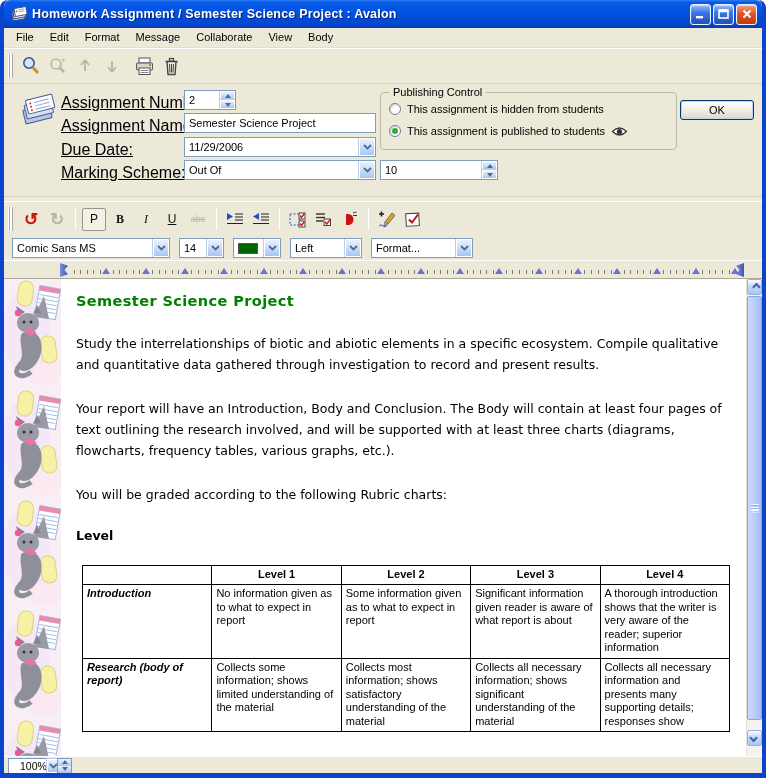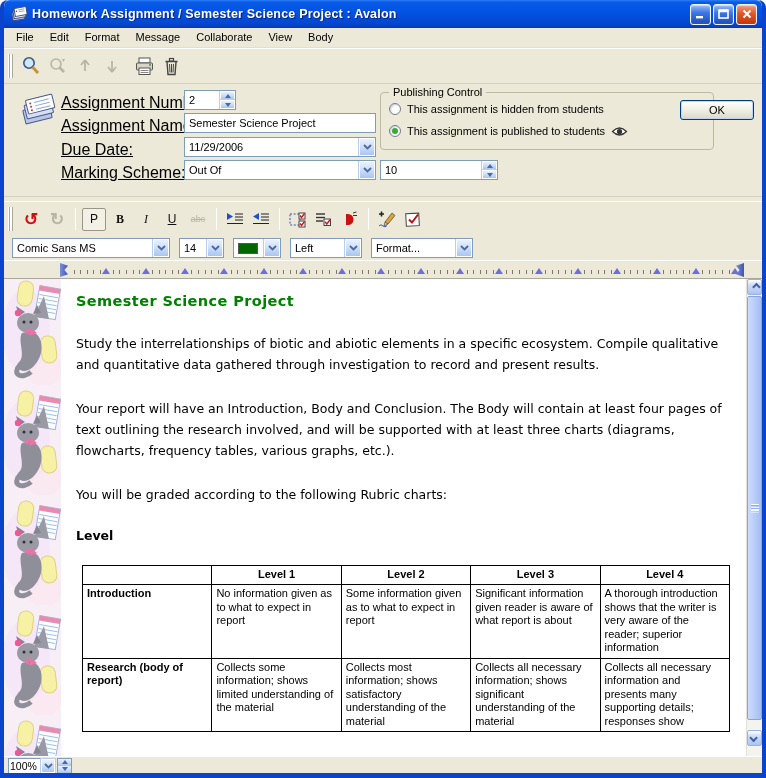--- a/index.html
+++ b/index.html
@@ -52,21 +52,21 @@
   .dropbtn{ width:16px; align-self:stretch; margin-left:auto; flex:0 0 auto;
     display:flex; align-items:center; justify-content:center;
     background:linear-gradient(180deg,#e9f1fd 0%,#cfe0f8 45%,#a9c5ef 100%);
     border:1px solid #fff; outline:1px solid #b9cdec; }
   .spincol{ width:15px; align-self:stretch; margin-left:auto; flex:0 0 auto; display:flex; flex-direction:column; }
   .spincol span{ flex:1; display:flex; align-items:center; justify-content:center;
     background:linear-gradient(180deg,#e9f1fd 0%,#cfe0f8 45%,#a9c5ef 100%); border:1px solid #fff; outline:1px solid #b9cdec; }
   .tri-up{ width:0;height:0;border-left:3px solid transparent;border-right:3px solid transparent;border-bottom:4px solid #4b69a2; }
   .tri-dn{ width:0;height:0;border-left:3px solid transparent;border-right:3px solid transparent;border-top:4px solid #4b69a2; }
 
-  .groupbox{ position:absolute; left:376px; top:8px; width:334px; height:58px;
+  .groupbox{ position:absolute; left:376px; top:8px; width:297px; height:58px;
     border:1px solid #bdb9a0; border-radius:4px; }
   .grouplegend{ position:absolute; top:-7px; left:8px; background:#ece9d8; padding:0 4px; font-size:11px; }
   .radiorow{ position:absolute; left:8px; display:flex; align-items:center; font-size:11px; gap:6px; }
   .radio{ width:12px; height:12px; border-radius:50%; background:#fff; border:1px solid #747b8c;
     box-shadow:inset 1px 1px 2px #c8cdd8; display:flex; align-items:center; justify-content:center; flex:0 0 auto; }
   .radio.sel i{ width:6px; height:6px; border-radius:50%; background:#35ac35; display:block; }
 
   .okbtn{ position:absolute; left:676px; top:16px; width:74px; height:20px;
     border:1px solid #003c74; border-radius:3px; font-size:11px;
     display:flex; align-items:center; justify-content:center;
@@ -106,21 +106,21 @@
   .editor{ height:478px; background:#fff; display:flex; overflow:hidden; border-top:1px solid #aca899; }
   .deco{ width:57px; flex:0 0 auto; overflow:hidden; background:#f8eef6; }
   .doc{ flex:1; padding:10px 18px 0 15px; font-family:"DejaVu Sans",sans-serif; overflow:hidden; cursor:text; }
   .doc-title{ font-size:14.5px; font-weight:bold; color:#008000; letter-spacing:.4px; margin:4px 0 24px 0; }
   .doc p{ font-size:12.5px; line-height:21px; margin:0 0 23px 0; color:#000; }
   .report-h{ font-size:12.5px; font-weight:bold; margin:3px 0 22px 0; }
   table.rubric{ width:648px; margin-left:6px; border-collapse:collapse; table-layout:fixed;
     font-family:"Liberation Sans",sans-serif; font-size:11px; }
   table.rubric th, table.rubric td{ border:1px solid #000; padding:2px 4px 3px 4px; vertical-align:top; text-align:left; }
   table.rubric th{ text-align:center; font-weight:bold; height:19px; }
-  td.rowlabel{ font-weight:bold; }
+  td.rowlabel{ font-weight:bold;font-style:italic; }
   table.rubric td{ line-height:13.5px; }
 
   
   .vscroll{ width:16px; flex:0 0 auto; position:relative; background:#f4f3ee;
     border-left:1px solid #e4e2d8; }
   .sbtn{ position:absolute; left:0; width:15px; height:16px; border:1px solid #97b1e2; border-radius:2px;
     background:linear-gradient(180deg,#fff 0%,#d0ddf8 35%,#abc5f0 100%);
     display:flex; align-items:center; justify-content:center; }
   .sb-up{ top:0; } .sb-down{ bottom:10px; }
   .chev{ width:6px; height:6px; border-left:2px solid #4060a8; border-bottom:2px solid #4060a8; }
@@ -130,21 +130,21 @@
     border:1px solid #86a5e0; border-radius:2px;
     background:linear-gradient(90deg,#cddcfc 0%,#b9cdf8 50%,#a3bdf2 100%); }
   .sthumb::after{ content:""; position:absolute; left:3px; top:50%; width:8px; height:9px; transform:translateY(-50%);
     background:repeating-linear-gradient(180deg,#f4f8ff 0 1px,#8fb0ea 1px 2px,rgba(0,0,0,0) 2px 3px); }
 
   
   .statusbar{ height:18px; background:#ece9d8; border-top:1px solid #fff;
     display:flex; align-items:center; padding-left:4px; gap:1px; }
   .zoomcombo{ height:16px; width:48px; background:#fff; border:1px solid #7f9db9;
     display:flex; align-items:center; font-size:10.5px; }
-  .zoomcombo .val{ padding-left:1px; flex:1; }
+  .zoomcombo .val{ padding-left:11px; flex:1; }
   .zoomcombo .dropbtn{ width:14px; }
   .zoomspin{ height:16px; width:15px; background:#fff; border:1px solid #7f9db9; display:flex; flex-direction:column; }
   .zoomspin span{ flex:1; display:flex; align-items:center; justify-content:center;
     background:linear-gradient(180deg,#e9f1fd 0%,#cfe0f8 45%,#a9c5ef 100%); }
 </style>
 </head>
 <body>
 
 <svg width="0" height="0" style="position:absolute">
   <defs>

